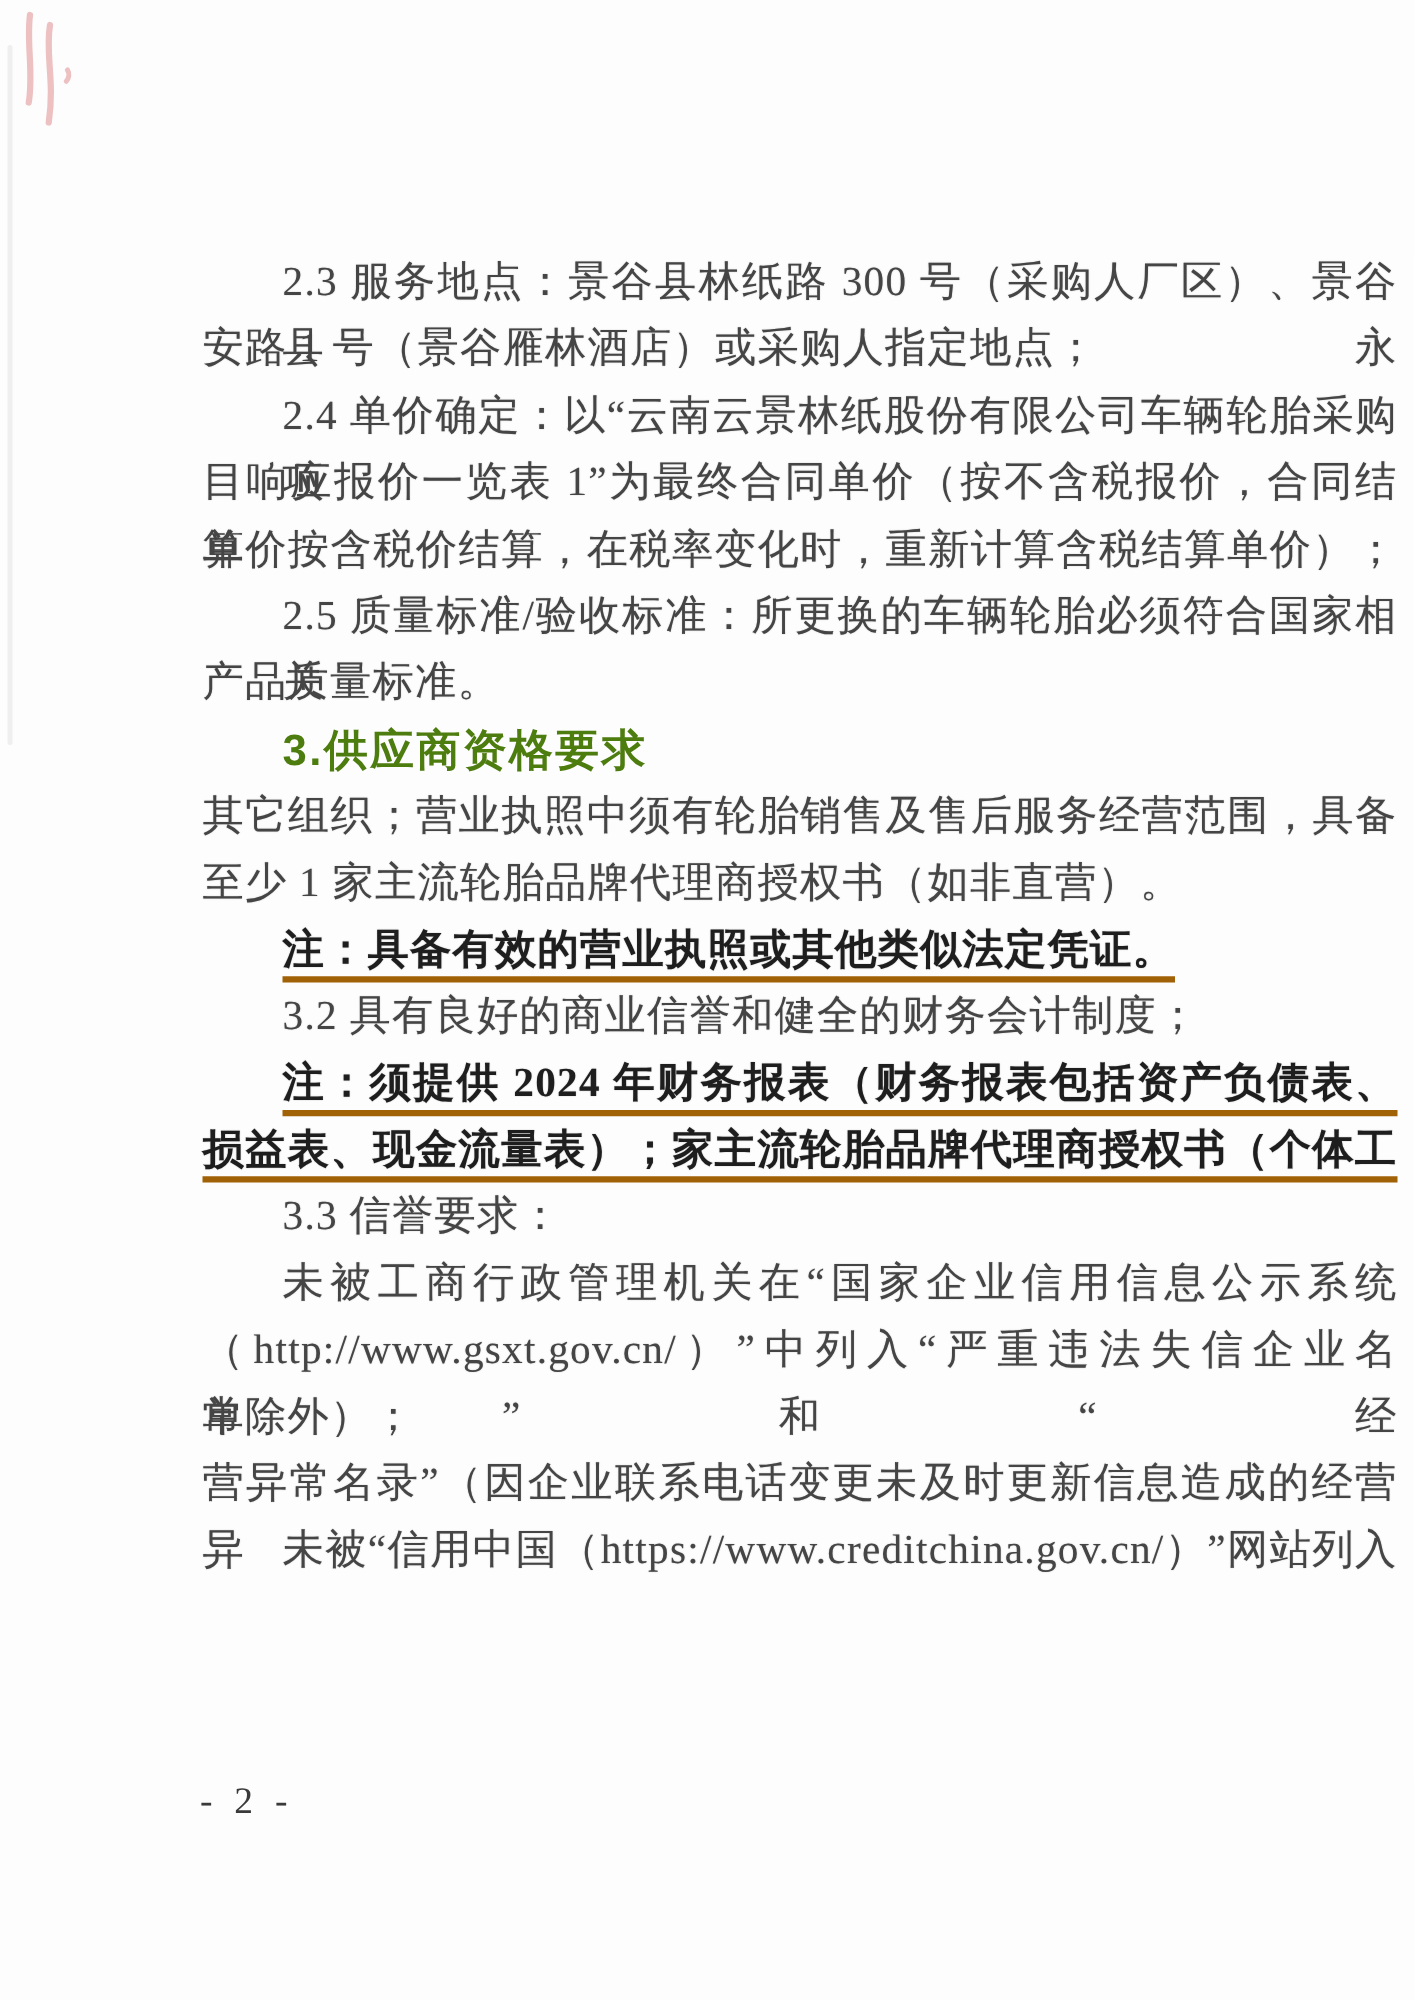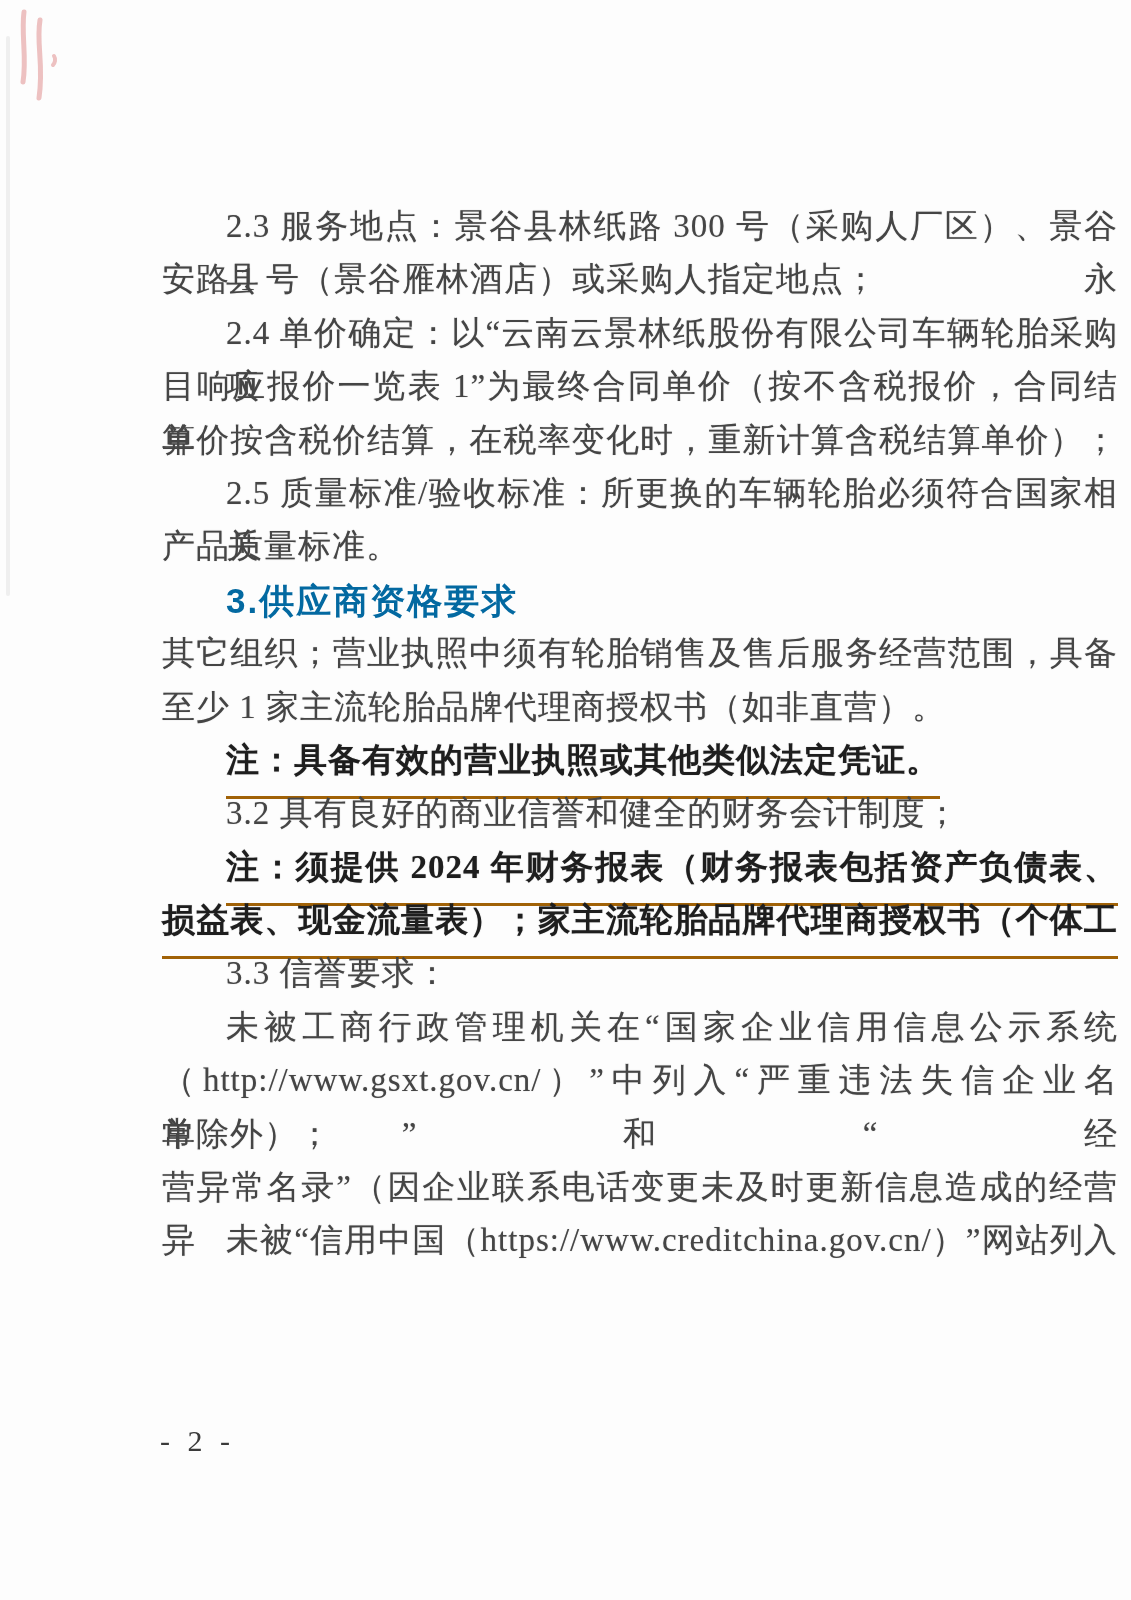--- a/index.html
+++ b/index.html
@@ -30,28 +30,28 @@
     letter-spacing:1px;white-space:nowrap;
     text-shadow:0 0 1px rgba(80,80,80,0.45);
   }
   .line.fill{
     white-space:normal;
     text-align:justify;text-align-last:justify;
   }
   .line.indent{padding-left:64px;}
   .line.heading{
     font-family:"Liberation Sans","DejaVu Sans",sans-serif;
-    font-weight:bold;color:#0369a1;font-size:35px;letter-spacing:2px;
+    font-weight:bold;color:#4d7c0f;font-size:35px;letter-spacing:2px;
     text-shadow:none;
   }
   .line.bold{
     font-weight:bold;color:#1e1e1e;
     text-shadow:0 0 1px rgba(30,30,30,0.4);
   }
-  .u{border-bottom:3px solid #a16207;padding-bottom:18px;}
+  .u{border-bottom:5px solid #a16207;padding-bottom:3px;}
   .pagenum{
     position:absolute;left:160px;top:1424px;
     font-size:30px;letter-spacing:5px;color:#3a3a3a;
     font-family:"Liberation Serif","DejaVu Serif",serif;
   }
 </style>
 </head>
 <body>
 
 <div class="page">

